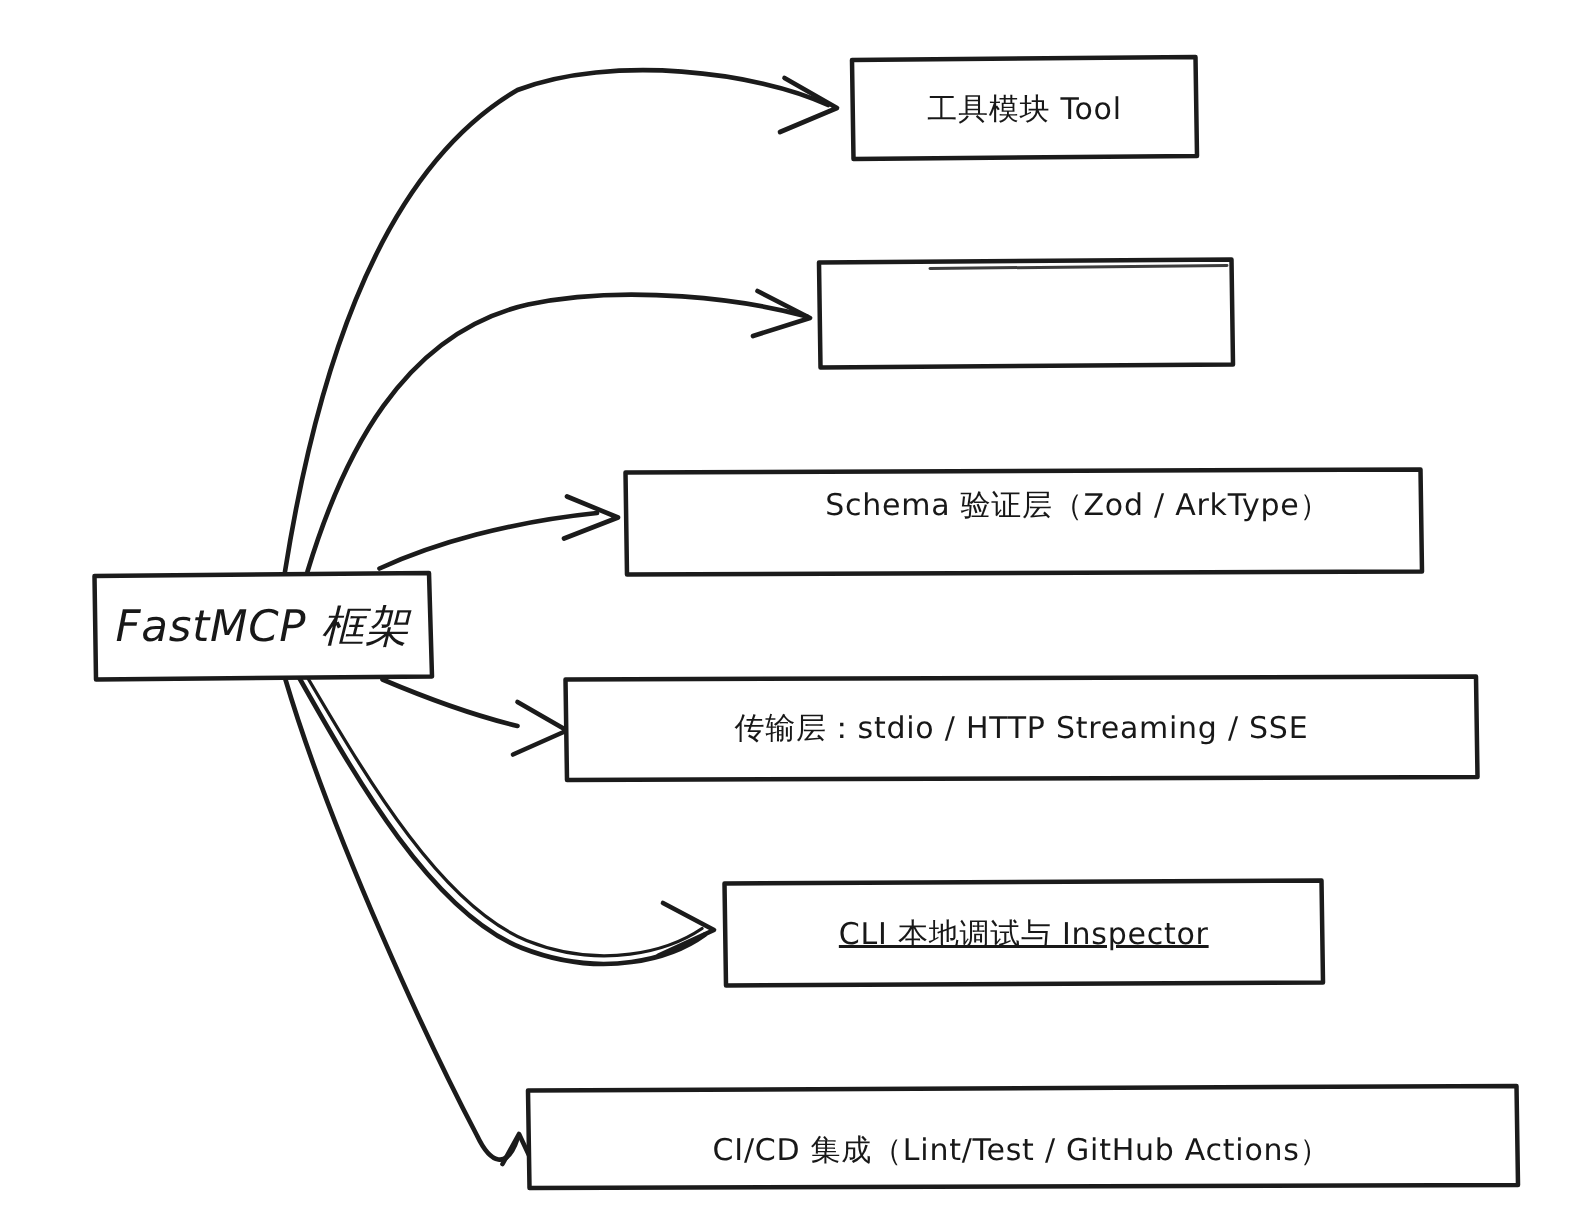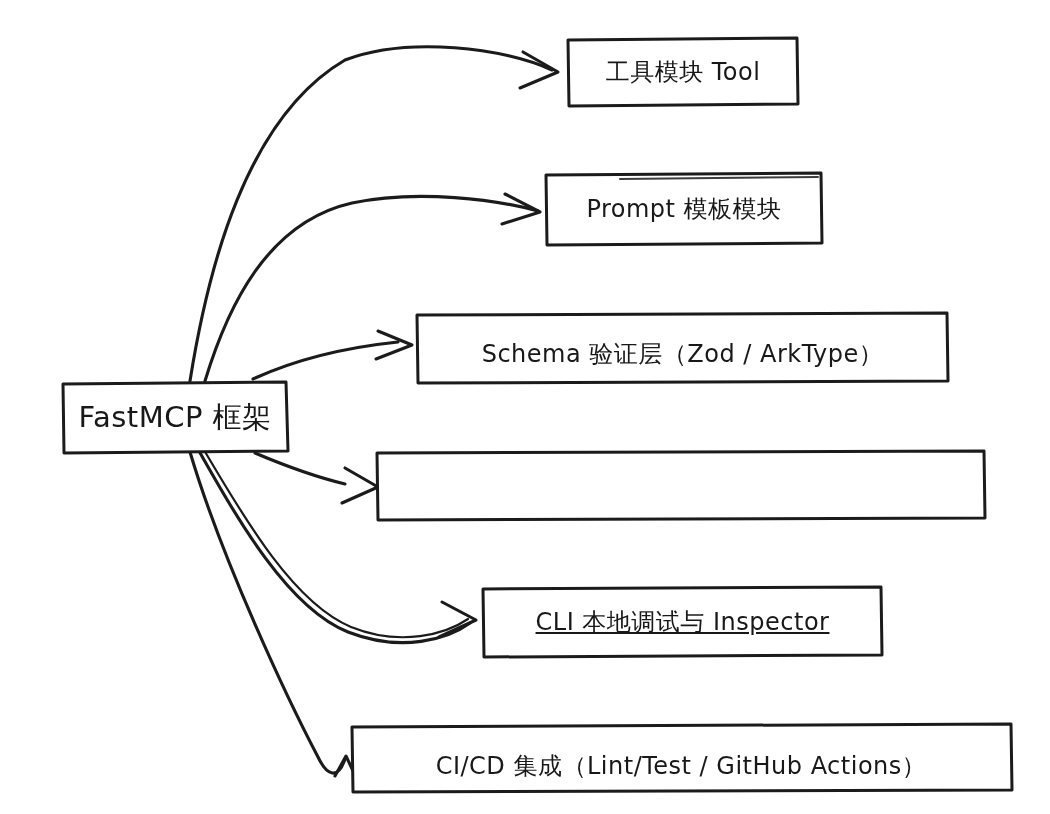--- a/index.html
+++ b/index.html
@@ -40,29 +40,29 @@
     stroke-width: 2;
     stroke-linecap: round;
     opacity: 0.85;
   }
   .label {
     position: absolute;
     display: flex;
     align-items: center;
     justify-content: center;
     color: #181818;
-    font-size: 24px;
+    font-size: 20px;
     letter-spacing: 0.5px;
     white-space: nowrap;
     text-align: center;
   }
-  .label.root   { left: 62px;  top: 383px; width: 226px; height: 69px; font-size: 29px; }
+  .label.root   { left: 62px;  top: 383px; width: 226px; height: 69px; font-size: 29px; font-style: italic; }
   .label.n0     { left: 568px; top: 39px;  width: 230px; height: 66px; }
   .label.n1     { left: 546px; top: 174px; width: 276px; height: 70px; }
-  .label.n2     { left: 417px; top: 320px; width: 531px; height: 68px; }
+  .label.n2     { left: 417px; top: 302px; width: 531px; height: 68px; padding-left: 36px; }
   .label.n3     { left: 377px; top: 452px; width: 608px; height: 67px; }
   .label.n4     { left: 483px; top: 588px; width: 399px; height: 68px; text-decoration: underline; }
   .label.n5     { left: 350px; top: 725px; width: 662px; height: 82px; }
 </style>
 </head>
 <body>
 
 <div class="canvas">
 
   <svg width="1050" height="814" viewBox="0 0 1050 814">
@@ -98,22 +98,22 @@
       <path class="nodebox" d="M 377 453 L 984 451 L 985 518 L 378 520 Z"></path>
       <path class="nodebox" d="M 483 589 L 881 587 L 882 655 L 484 657 Z"></path>
       <path class="nodebox" d="M 352 727 L 1011 724 L 1012 790 L 353 792 Z"></path>
     </g>
   </svg>
 
   <div class="label root">FastMCP 框架</div>
 
   <div class="label n0">工具模块 Tool</div>
 
-  <div class="label n1">Prompt 模板模块</div>
 
   <div class="label n2">Schema 验证层（Zod / ArkType）</div>
 
+  <div class="label n3">传输层：stdio / HTTP Streaming / SSE</div>
 
   <div class="label n4">CLI 本地调试与 Inspector</div>
 
   <div class="label n5">CI/CD 集成（Lint/Test / GitHub Actions）</div>
 
 </div>
 
 </body></html>

